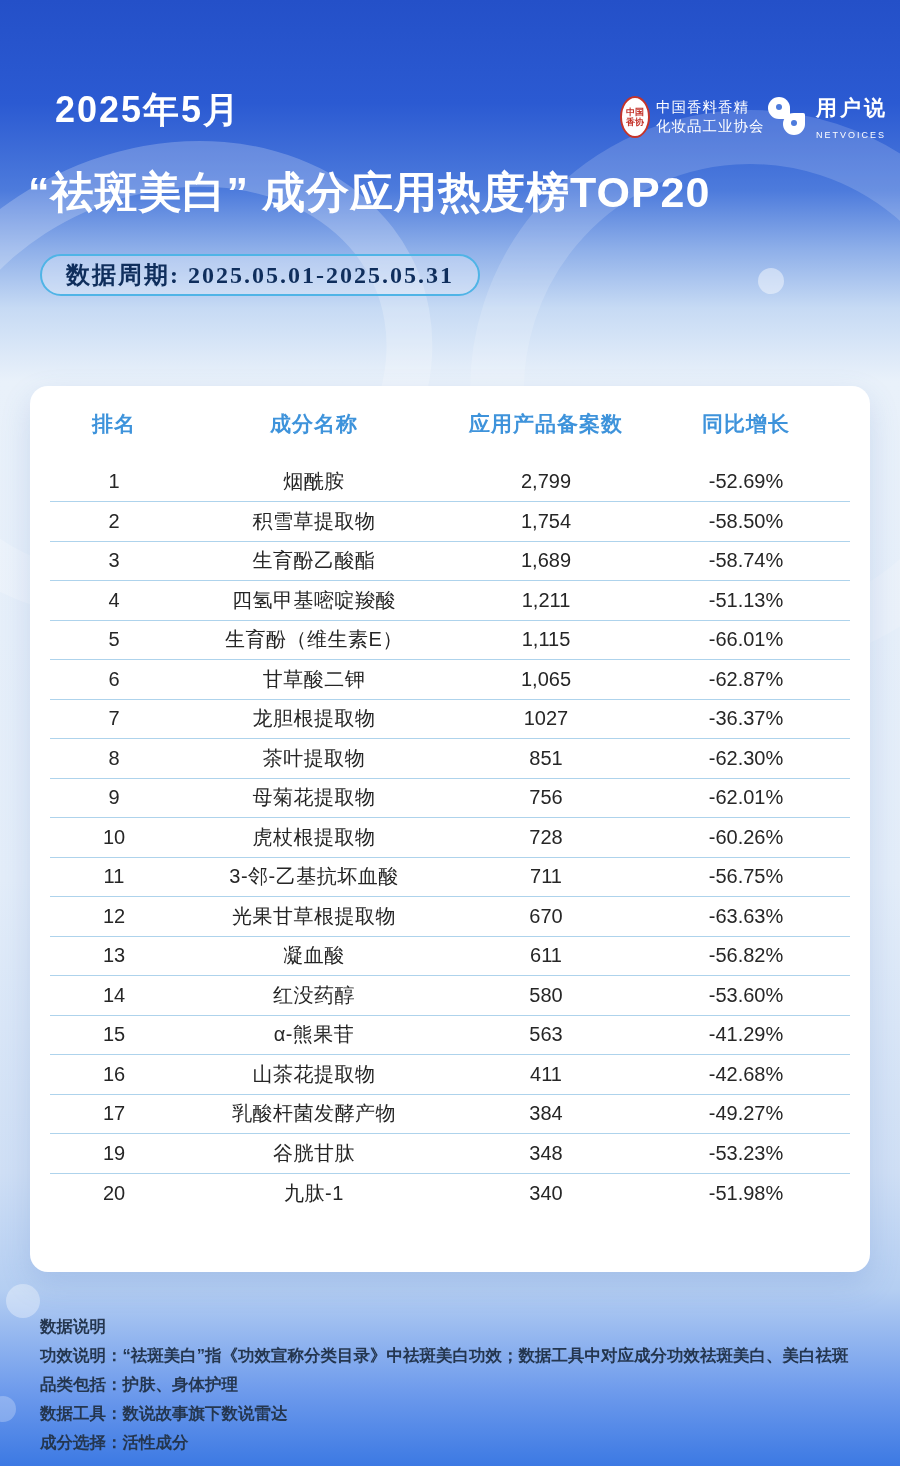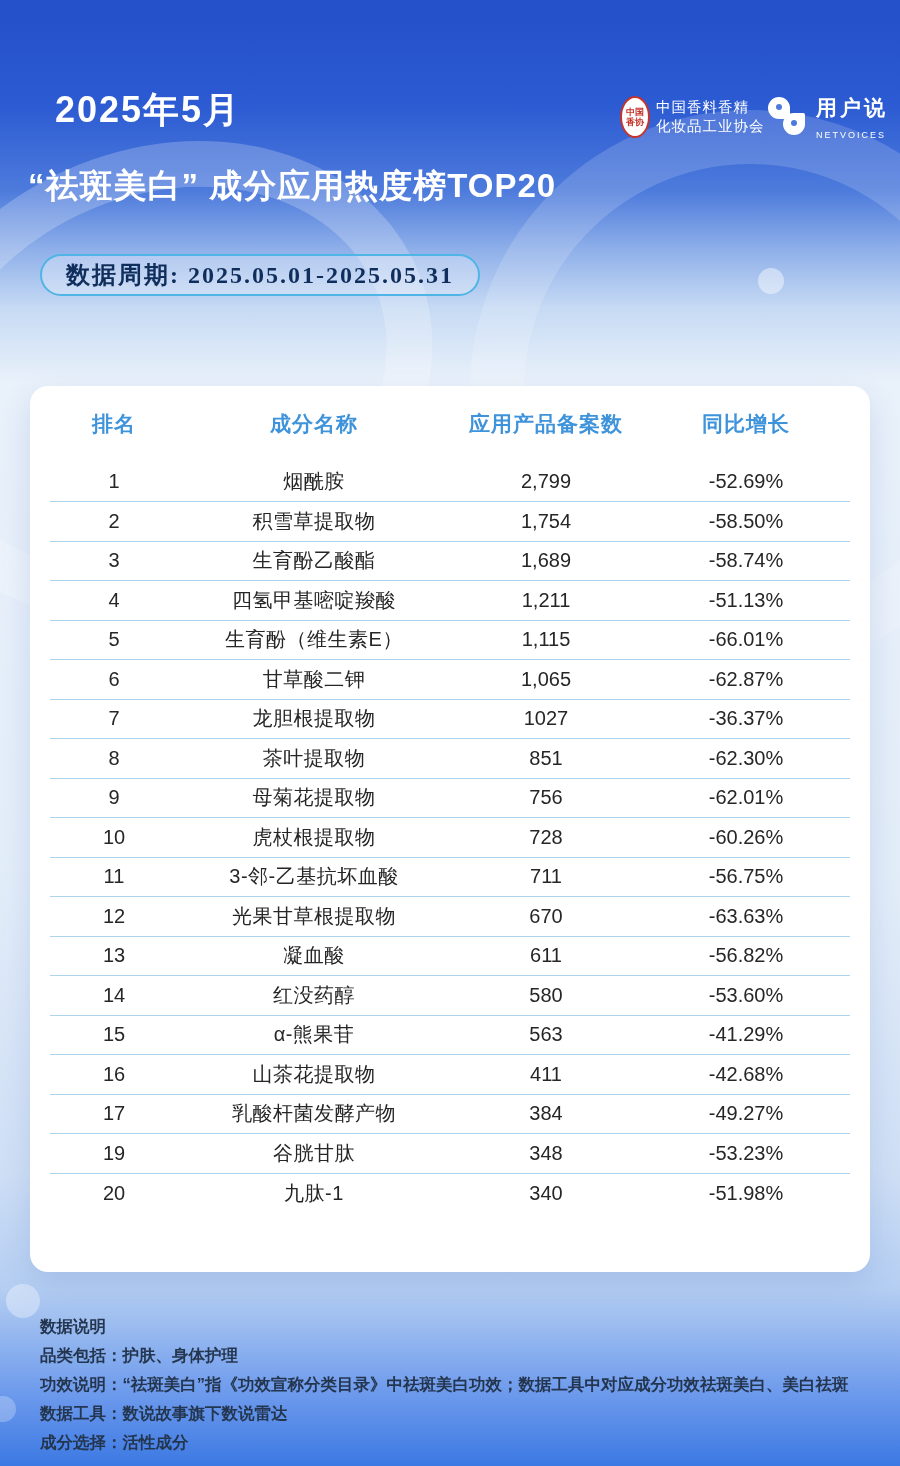--- a/index.html
+++ b/index.html
@@ -36,21 +36,21 @@
   .bubble-2 { left: 6px;   top: 1284px; width: 34px; height: 34px; background: rgba(255,255,255,0.35); }
   .bubble-3 { left: -10px; top: 1396px; width: 26px; height: 26px; background: rgba(255,255,255,0.25); }
 
   
   .title-1 {
     position: absolute; left: 55px; top: 86px;
     font-size: 36px; font-weight: bold; color: #ffffff; letter-spacing: 2px;
   }
   .title-2 {
     position: absolute; left: 28px; top: 164px;
-    font-size: 33px; font-weight: bold; color: #ffffff; letter-spacing: 1px;
+    font-size: 43px; font-weight: bold; color: #ffffff; letter-spacing: 1px;
     white-space: nowrap;
   }
 
   .assoc-logo { position: absolute; left: 620px; top: 96px; display: flex; align-items: center; gap: 6px; }
   .seal {
     width: 30px; height: 42px; background: #ffffff; border: 2px solid #c4342b;
     border-radius: 50%; display: flex; flex-direction: column; align-items: center; justify-content: center;
     color: #c4342b; font-size: 9px; font-weight: bold; line-height: 10px; text-align: center;
   }
   .assoc-name { color: #ffffff; font-size: 14.5px; font-weight: normal; line-height: 19px; letter-spacing: 1px; }
@@ -299,19 +299,19 @@
         <td class="c-count">340</td>
         <td class="c-growth">-51.98%</td>
       </tr>
     </tbody>
     </table>
 
   </div>
 
   <div class="notes">
     <div>数据说明</div>
+    <div>功效说明：“祛斑美白”指《功效宣称分类目录》中祛斑美白功效；数据工具中对应成分功效祛斑美白、美白祛斑</div>
     <div>品类包括：护肤、身体护理</div>
-    <div>功效说明：“祛斑美白”指《功效宣称分类目录》中祛斑美白功效；数据工具中对应成分功效祛斑美白、美白祛斑</div>
     <div>数据工具：数说故事旗下数说雷达</div>
     <div>成分选择：活性成分</div>
   </div>
 
 </div>
 
 </body></html>

